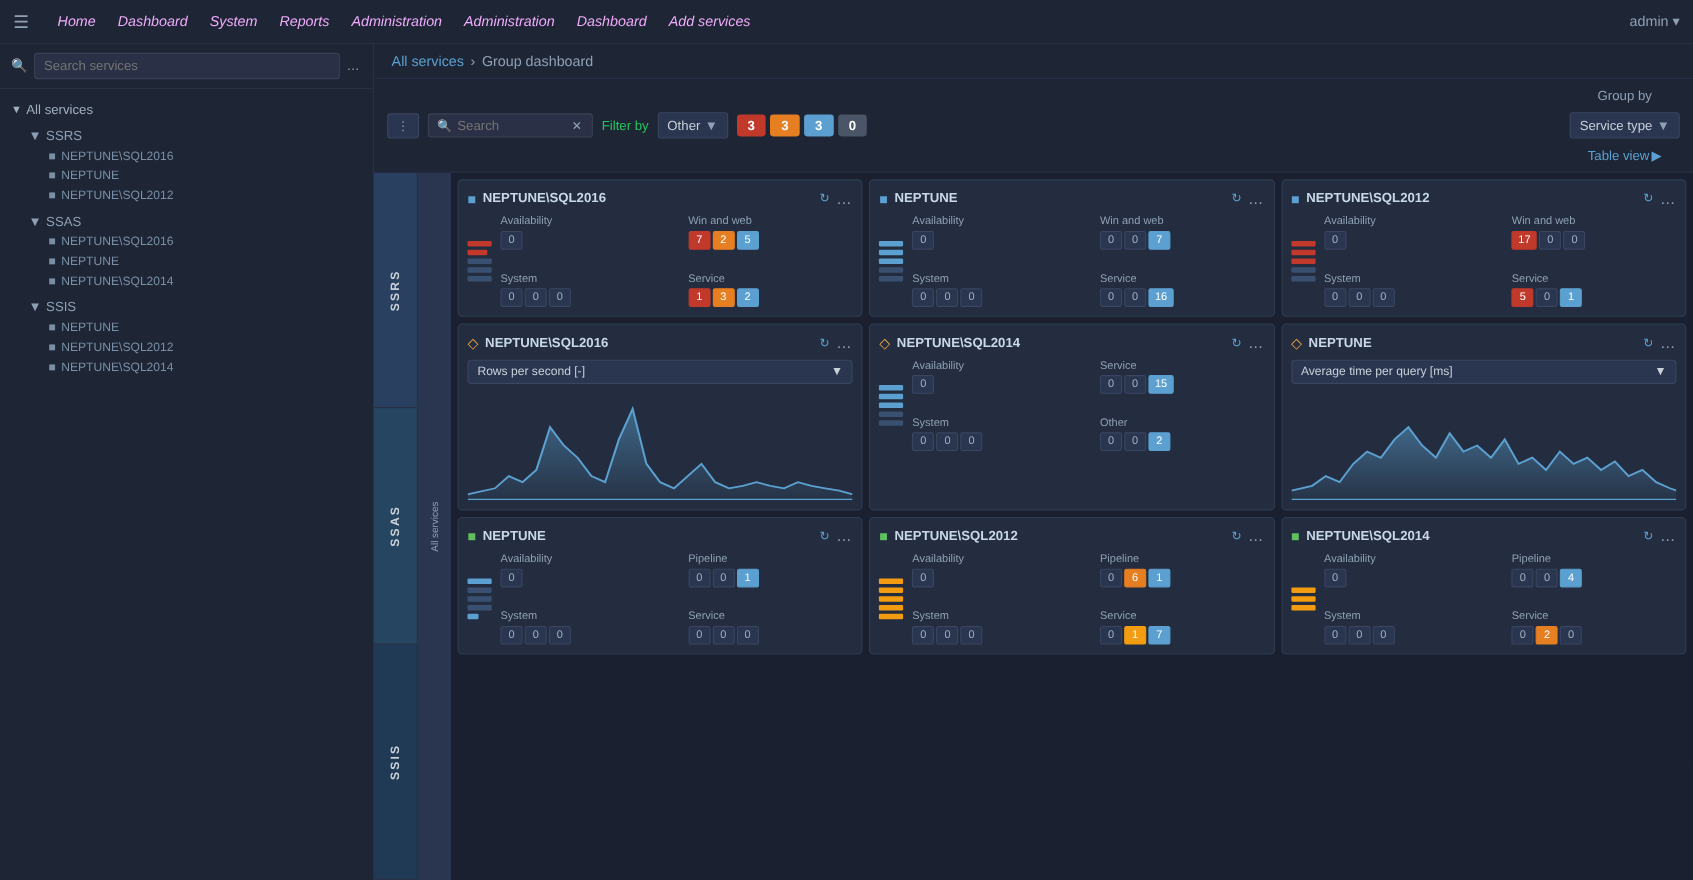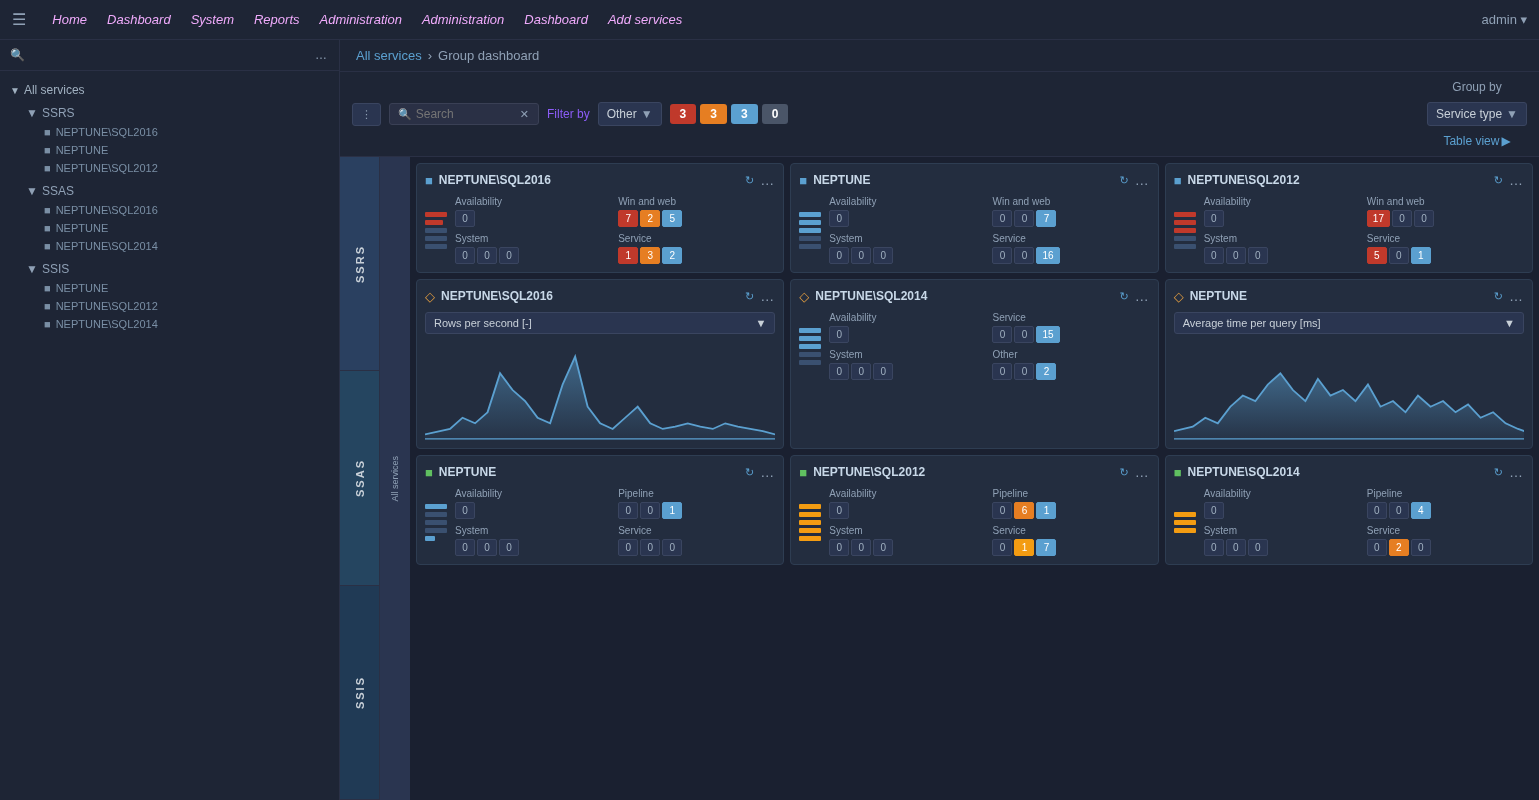--- a/index.html
+++ b/index.html
@@ -33,21 +33,21 @@
     .main { flex: 1; display: flex; flex-direction: column; overflow: hidden; background: #1a2030; }
     .breadcrumb { padding: 8px 16px; display: flex; align-items: center; gap: 6px; color: #8fa0b5; font-size: 13px; border-bottom: 1px solid #2a3045; background: #1e2535; }
     .breadcrumb a { color: #5ba0d0; text-decoration: none; }
     
     
     .toolbar { display: flex; align-items: center; padding: 8px 12px; gap: 8px; background: #1e2535; border-bottom: 1px solid #2a3045; }
     .toolbar-btn { background: #2a3550; border: 1px solid #3a4560; color: #8fa0b5; padding: 4px 8px; border-radius: 3px; cursor: pointer; font-size: 11px; }
     .search-box { display: flex; align-items: center; background: #2a3045; border: 1px solid #3a4055; border-radius: 3px; padding: 3px 8px; gap: 4px; min-width: 150px; }
     .search-box input { background: transparent; border: none; color: #c8d0d8; font-size: 12px; outline: none; width: 100px; }
     .search-box .x { color: #8fa0b5; cursor: pointer; font-size: 11px; }
-    .filter-label { color: #8b5cf6; font-size: 12px; }
+    .filter-label { color: #22c55e; font-size: 12px; }
     .filter-select { background: #2a3550; border: 1px solid #3a4560; color: #c8d0d8; padding: 4px 8px; border-radius: 3px; cursor: pointer; font-size: 12px; display: flex; align-items: center; gap: 4px; }
     .filter-select .arrow { color: #8fa0b5; }
     
     .state-badges { display: flex; gap: 4px; }
     .badge { padding: 3px 10px; border-radius: 3px; font-size: 12px; font-weight: bold; cursor: pointer; }
     .badge-red { background: #c0392b; color: #fff; }
     .badge-orange { background: #e67e22; color: #fff; }
     .badge-blue { background: #5ba0d0; color: #fff; }
     .badge-gray { background: #4a5568; color: #fff; }
     
@@ -56,21 +56,21 @@
     .table-view-link { color: #5ba0d0; font-size: 12px; cursor: pointer; display: flex; align-items: center; gap: 2px; }
     
     
     .service-card { background: #232d3f; border: 1px solid #2e3d52; border-radius: 4px; padding: 8px; min-height: 110px; }
     .card-header { display: flex; align-items: center; gap: 6px; margin-bottom: 8px; }
     .card-title { color: #c8d8e8; font-size: 12px; font-weight: 600; flex: 1; }
     .card-icon { color: #5ba0d0; font-size: 11px; cursor: pointer; }
     .card-dots { color: #8fa0b5; cursor: pointer; font-size: 14px; letter-spacing: 1px; }
     
     
-    .stats-grid { display: grid; grid-template-columns: 1fr 1fr; gap: 6px; }
+    .stats-grid { display: grid; grid-template-columns: 1fr 1fr; gap: 21px; }
     .stat-group { }
     .stat-label { color: #8fa0b5; font-size: 10px; margin-bottom: 3px; }
     .stat-values { display: flex; gap: 2px; }
     .stat-val { background: #2a3550; border: 1px solid #3a4560; color: #a0b0c0; padding: 2px 5px; border-radius: 2px; font-size: 10px; min-width: 20px; text-align: center; }
     .stat-val.red { background: #c0392b; color: #fff; border-color: #c0392b; }
     .stat-val.orange { background: #e67e22; color: #fff; border-color: #e67e22; }
     .stat-val.blue { background: #5ba0d0; color: #fff; border-color: #5ba0d0; }
     .stat-val.yellow { background: #f39c12; color: #fff; border-color: #f39c12; }
     
     
@@ -120,20 +120,21 @@
   <a href="#">Dashboard</a>
   <a href="#">Add services</a>
   <span class="admin">admin ▾</span>
 </nav>
 
 <div class="layout">
 
   <div class="sidebar">
     <div class="sidebar-search">
       <span style="color:#8fa0b5;">🔍</span>
+      <input type="text" placeholder="Search services" style="">
       <span class="sidebar-dots">…</span>
     </div>
     <div class="sidebar-tree">
       <div class="tree-group">
         <div class="tree-group-label">
           <span class="arrow">▼</span>
           <span>All services</span>
         </div>
 
         <div class="tree-subgroup">

